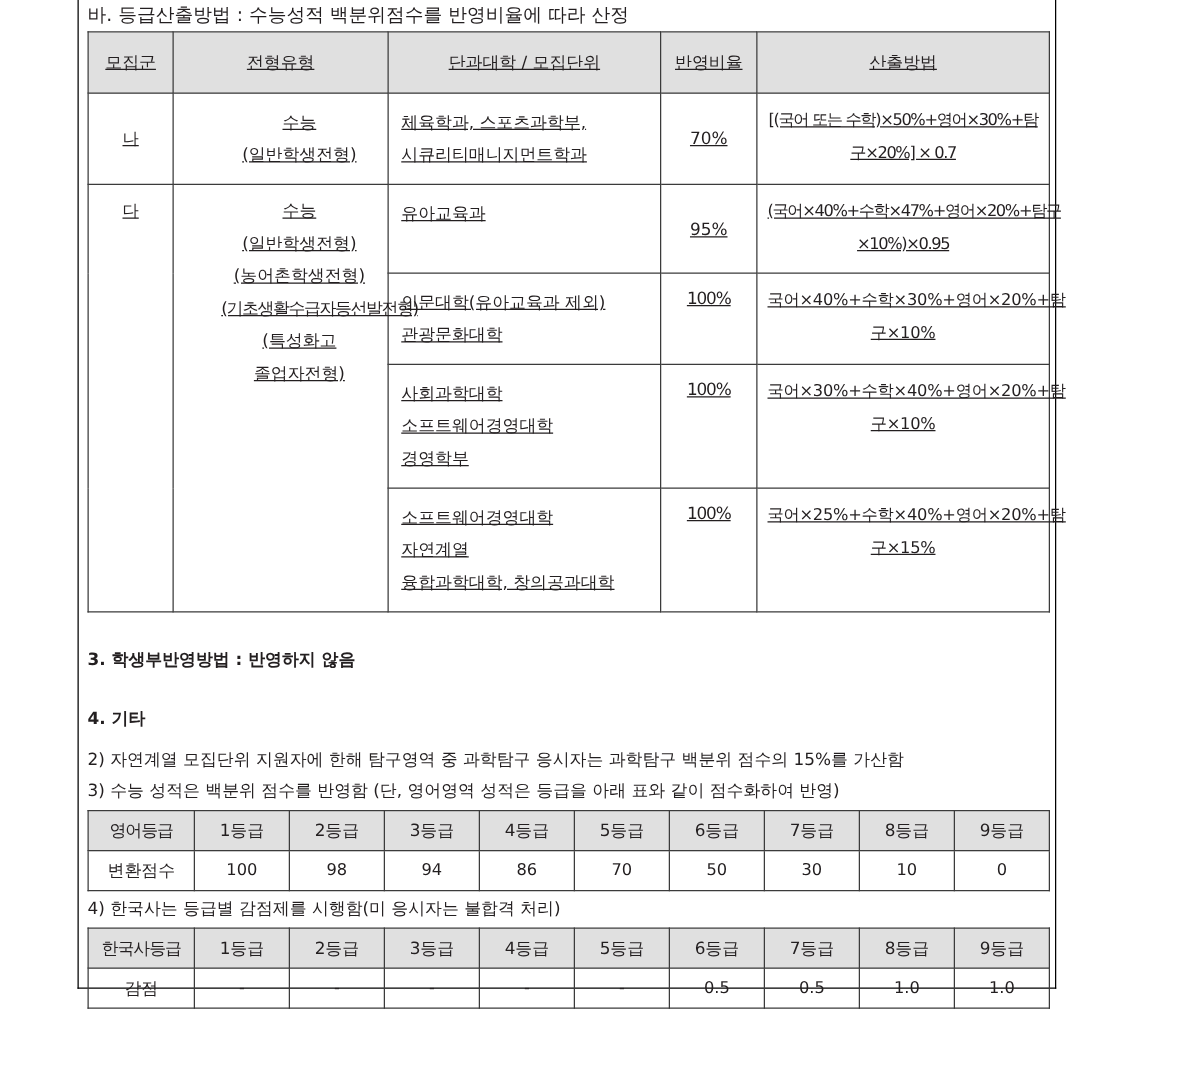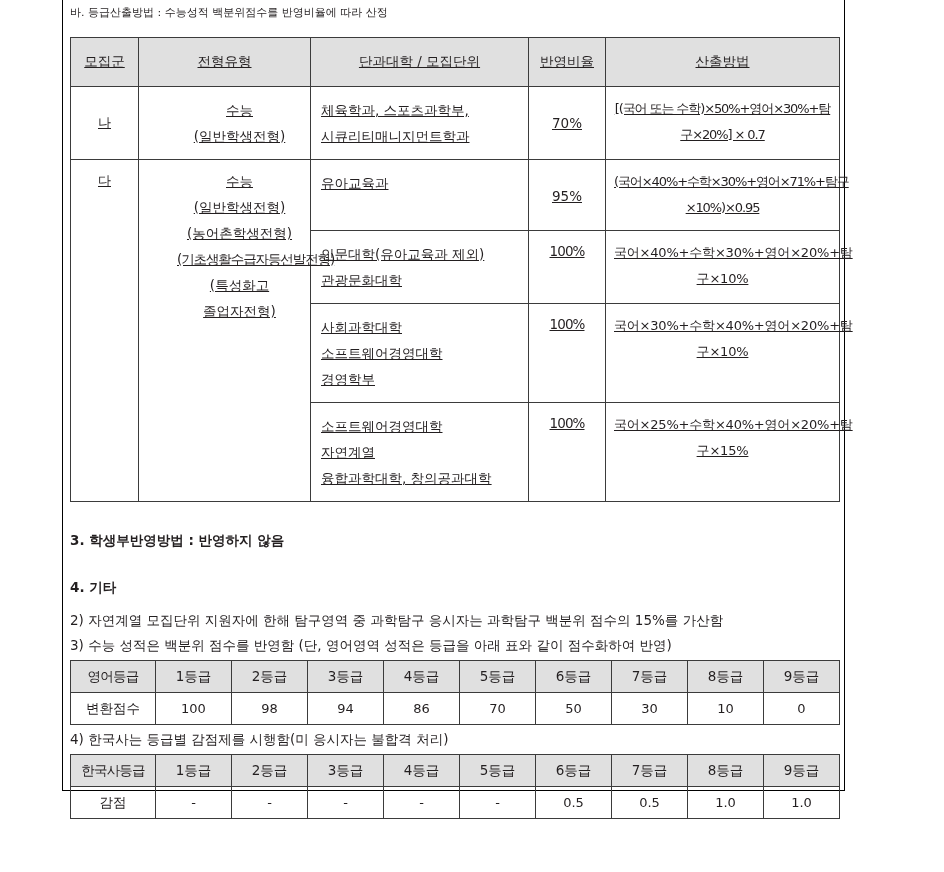--- a/index.html
+++ b/index.html
@@ -31,23 +31,23 @@
 
   .page-inner {
     position: absolute;
     left: 70px;
     top: 0;
     width: 769px;
   }
 
   
   .sec-line {
-    font-size: 11px;
+    font-size: 15px;
     line-height: 17px;
-    padding: 4px 0 16px 0;
+    padding: 4px 0 4px 0;
     white-space: nowrap;
   }
   .sec-head {
     font-size: 13.5px;
     font-weight: bold;
     line-height: 17px;
     white-space: nowrap;
   }
   .para {
     font-size: 13.5px;
@@ -202,21 +202,21 @@
         <td class="l">
           <span class="cell-stack cell-left">
             <span class="ln">유아교육과</span>
           </span>
         </td>
         <td class="c" style="vertical-align:top;padding-top:28px;">
           <span class="pct">95%</span>
         </td>
         <td class="l">
           <span class="formula tight">
-            <span class="ln">(국어×40%+수학×30%+영어×71%+탐구</span>
+            <span class="ln">(국어×40%+수학×47%+영어×20%+탐구</span>
             <span class="ln">×10%)×0.95</span>
           </span>
         </td>
       </tr>
 
       <tr class="r-d2">
         <td class="l">
           <span class="cell-stack cell-left">
             <span class="ln">인문대학(유아교육과 제외)</span>
             <span class="ln">관광문화대학</span>

